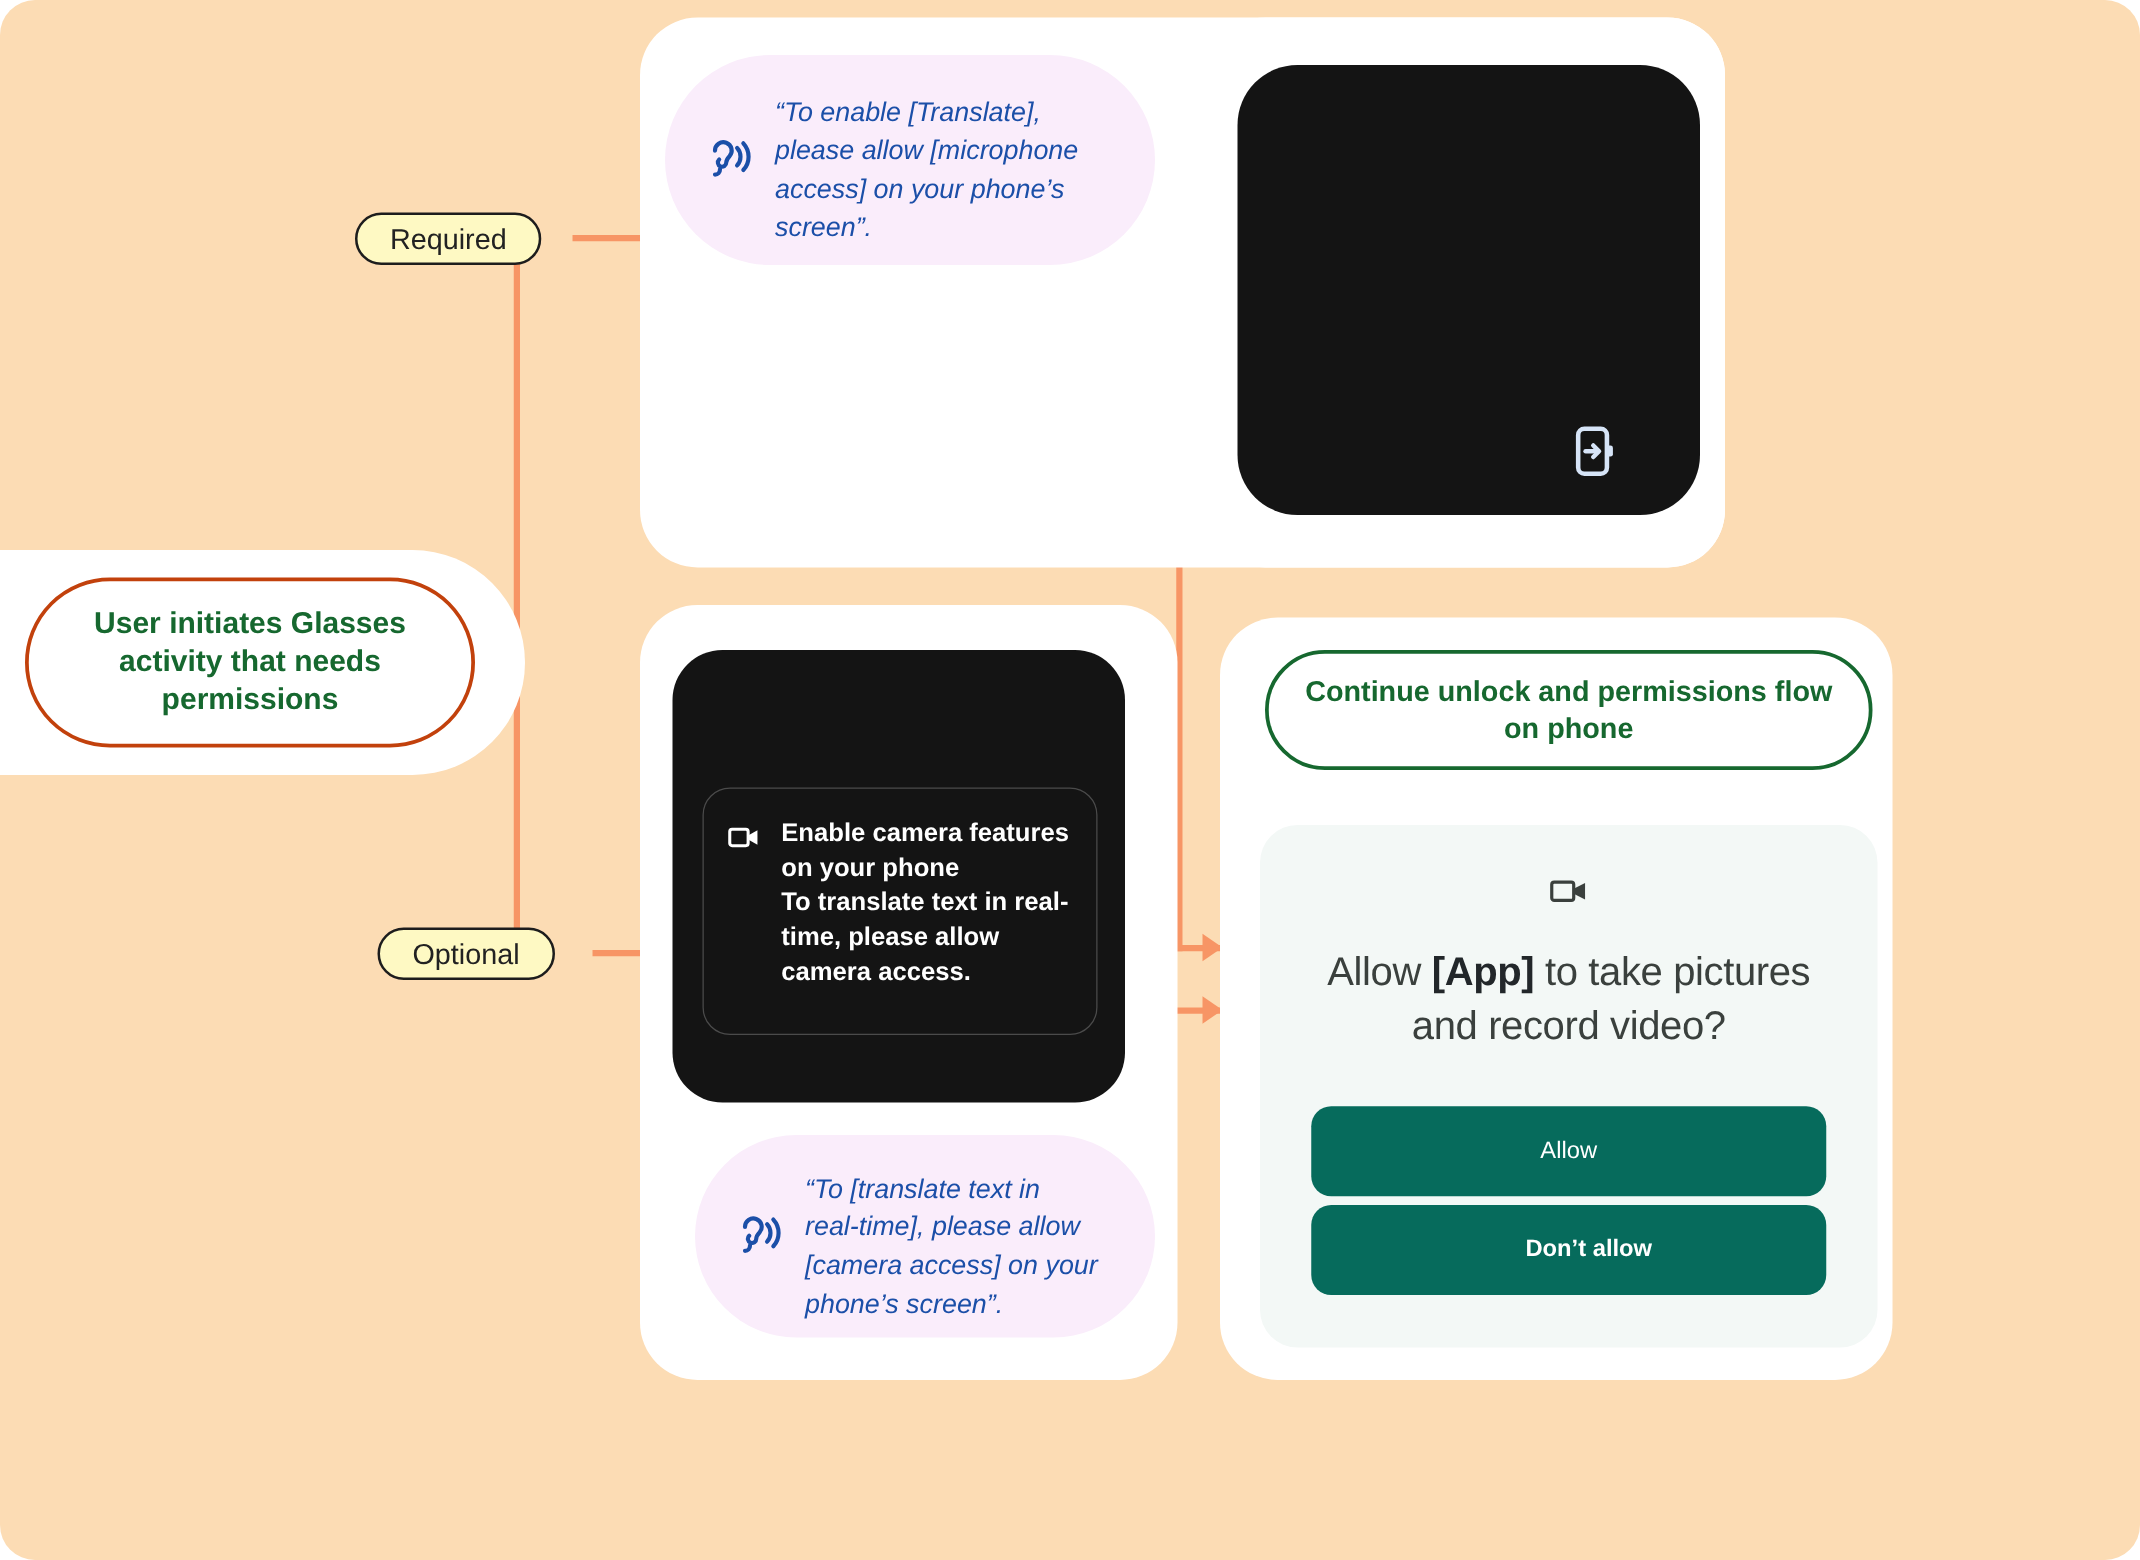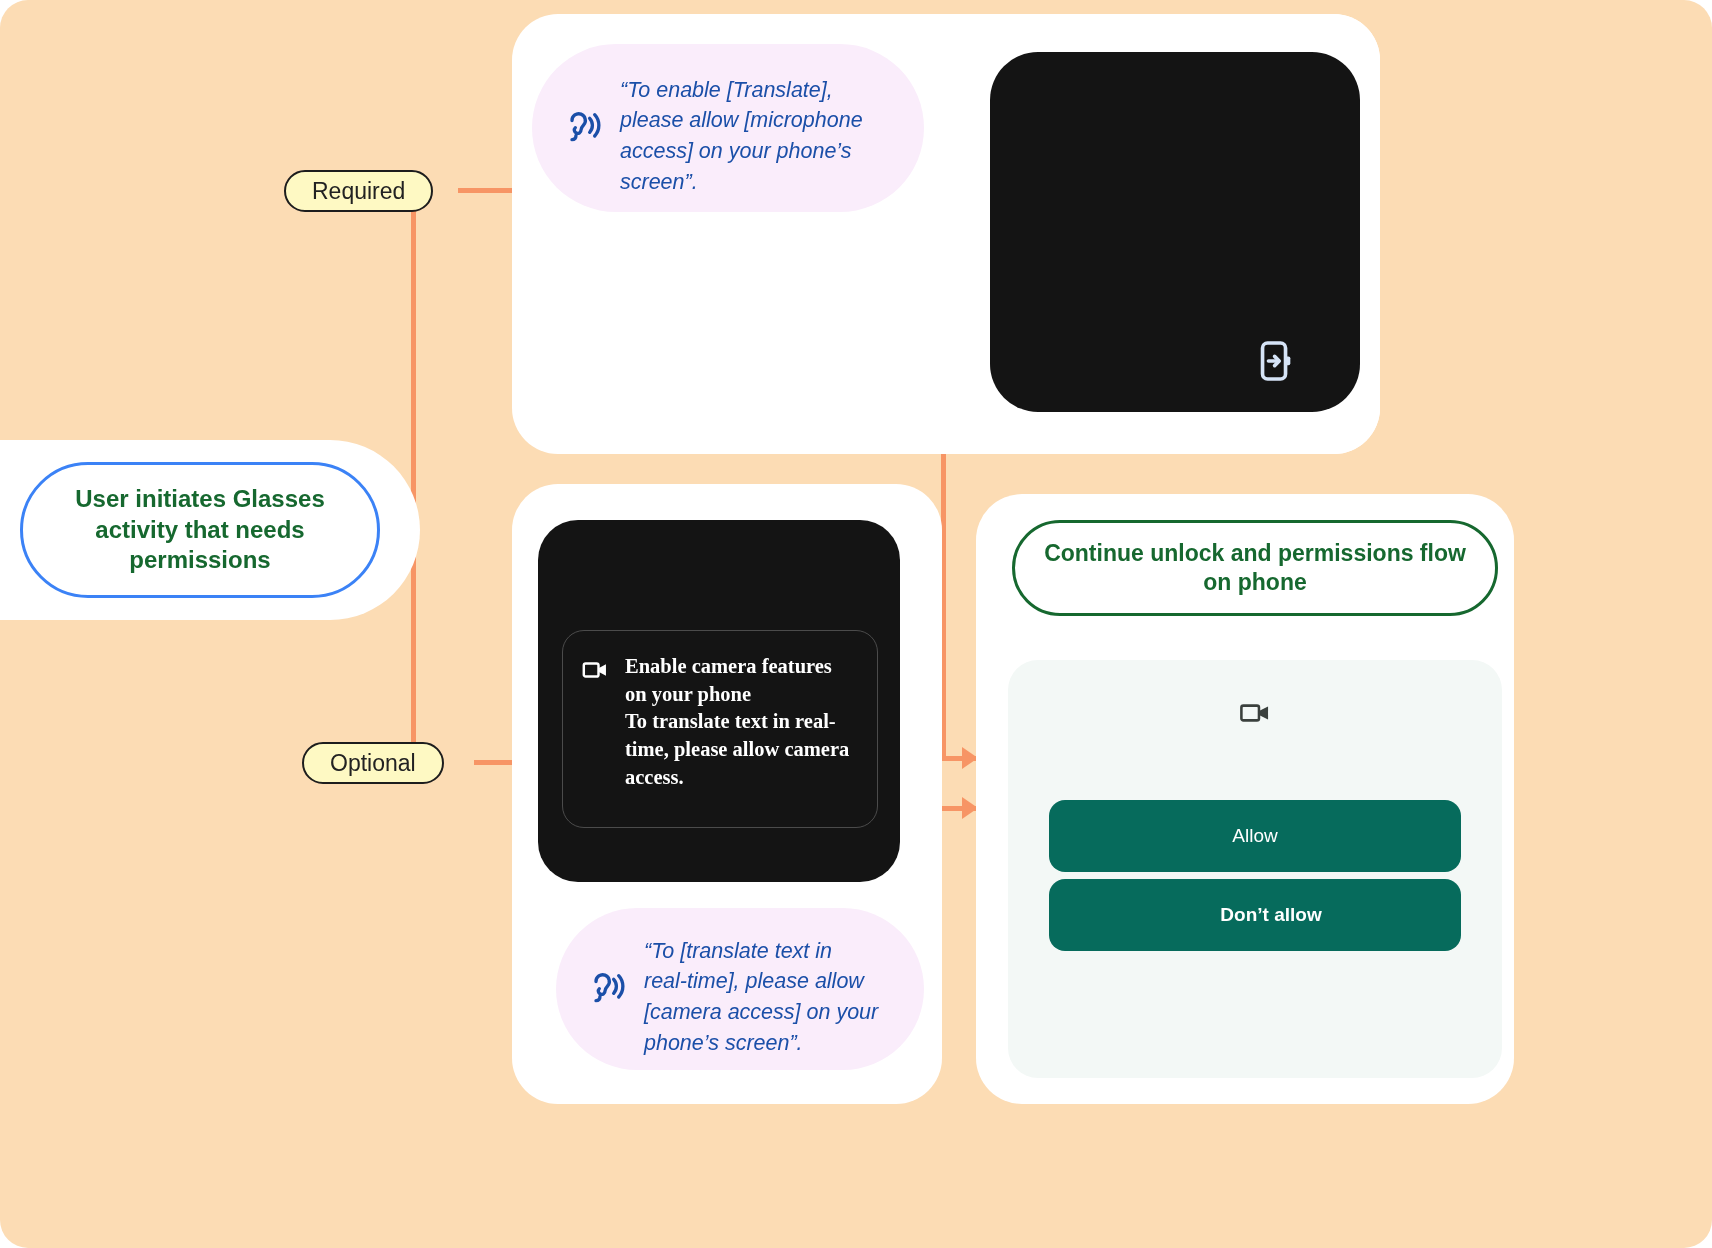--- a/index.html
+++ b/index.html
@@ -21,21 +21,21 @@
     position: absolute;
     left: -40px; top: 440px;
     width: 460px; height: 180px;
     background: #ffffff;
     border-radius: 0 90px 90px 0;
   }
   .start-pill {
     position: absolute;
     left: 60px; top: 22px;
     width: 360px; height: 136px;
-    border: 3px solid #3b82f6;
+    border: 3px solid #c2410c;
     border-radius: 72px;
     display: flex; align-items: center; justify-content: center;
     text-align: center;
     color: #16682f;
     font-weight: bold;
     font-size: 24px;
     line-height: 1.28;
     padding: 0 26px;
     background: #ffffff;
   }
@@ -97,21 +97,20 @@
   #bubble-mic { left: 532px; top: 44px; width: 392px; height: 168px; }
   #bubble-cam { left: 556px; top: 908px; width: 368px; height: 162px; }
 
   .ear-icon { flex: 0 0 auto; width: 40px; height: 40px; }
 
   
   .dark-card {
     position: absolute;
     background: #141414;
     border-radius: 40px;
-    font-family: Liberation Serif, serif;
   }
   #dark-top { left: 990px; top: 52px; width: 370px; height: 360px; border-radius: 48px; }
   #phone-unlock-icon {
     position: absolute;
     left: 1252px; top: 338px;
     width: 46px; height: 46px;
   }
 
   #dark-bottom { left: 538px; top: 520px; width: 362px; height: 362px; border-radius: 40px; }
   .inner-card {
@@ -257,17 +256,18 @@
 
   <div id="continue-pill">Continue unlock and permissions flow on phone</div>
 
   <div id="perm-dialog">
     <span class="dlg-cam">
       <svg viewBox="0 0 24 24" width="34" height="34" fill="none" stroke="#3a403d" stroke-width="1.8" stroke-linecap="round" stroke-linejoin="round">
         <rect x="2.4" y="6.8" width="12.4" height="10.4" rx="1.4"></rect>
         <path d="M14.8 10.6 21.2 7.4v9.2l-6.4-3.2z" fill="#3a403d" stroke="none"></path>
       </svg>
     </span>
+    <div class="dlg-q"><span>Allow </span><b>[App]</b><span> to take pictures and record video?</span></div>
     <button class="dlg-btn" id="btn-allow">Allow</button>
     <button class="dlg-btn" id="btn-deny">Don’t allow</button>
   </div>
 
 </div>
 
 </body></html>

